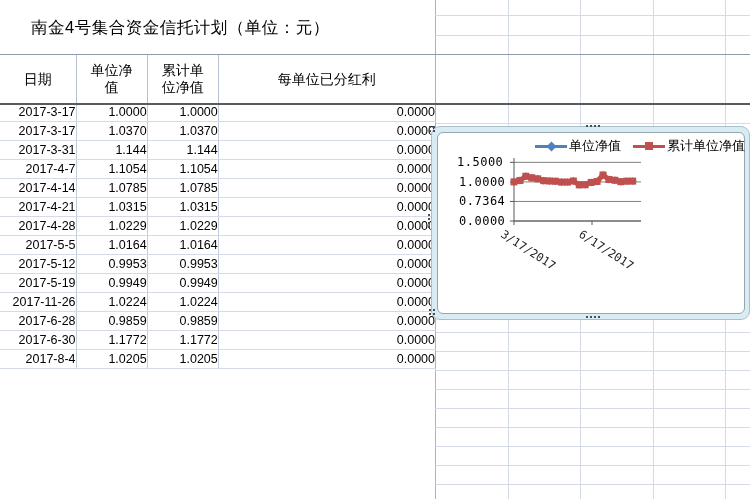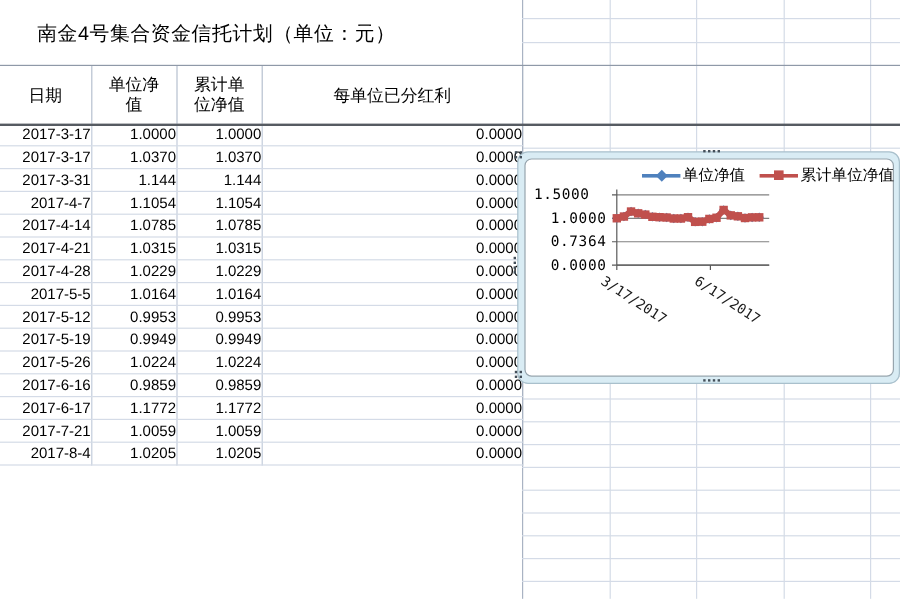--- a/index.html
+++ b/index.html
@@ -166,41 +166,35 @@
         <td class="c-num">0.9953</td>
         <td class="c-div">0.0000</td>
       </tr>
       <tr>
         <td class="c-date">2017-5-19</td>
         <td class="c-num">0.9949</td>
         <td class="c-num">0.9949</td>
         <td class="c-div">0.0000</td>
       </tr>
       <tr>
-        <td class="c-date">2017-5-26</td>
+        <td class="c-date">2017-11-26</td>
         <td class="c-num">1.0224</td>
         <td class="c-num">1.0224</td>
         <td class="c-div">0.0000</td>
       </tr>
       <tr>
-        <td class="c-date">2017-6-16</td>
+        <td class="c-date">2017-6-28</td>
         <td class="c-num">0.9859</td>
         <td class="c-num">0.9859</td>
         <td class="c-div">0.0000</td>
       </tr>
       <tr>
-        <td class="c-date">2017-6-17</td>
+        <td class="c-date">2017-6-30</td>
         <td class="c-num">1.1772</td>
         <td class="c-num">1.1772</td>
-        <td class="c-div">0.0000</td>
-      </tr>
-      <tr>
-        <td class="c-date">2017-7-21</td>
-        <td class="c-num">1.0059</td>
-        <td class="c-num">1.0059</td>
         <td class="c-div">0.0000</td>
       </tr>
       <tr>
         <td class="c-date">2017-8-4</td>
         <td class="c-num">1.0205</td>
         <td class="c-num">1.0205</td>
         <td class="c-div">0.0000</td>
       </tr>
     </tbody>
 </table>
@@ -278,21 +272,21 @@
       </span>
       <span class="legend-item">
         <span class="legend-line">
           <span class="bar" style="background:#C0504D"></span>
           <span class="square" style="background:#C0504D"></span>
         </span>
         <span>累计单位净值</span>
       </span>
     </div>
   <div id="axis-labels">
-      <div class="ylabel" style="left: 7px; top: 22.35px;">1.5000</div>
+      <div class="ylabel" style="left: 19px; top: 22.35px;">1.5000</div>
       <div class="ylabel" style="left: 21px; top: 41.9px;">1.0000</div>
       <div class="ylabel" style="left: 21px; top: 61.45px;">0.7364</div>
       <div class="ylabel" style="left: 21px; top: 81px;">0.0000</div>
       <div class="xlabel" style="left: 68px; top: 94px;">3/17/2017</div>
       <div class="xlabel" style="left: 146px; top: 94px;">6/17/2017</div>
     </div>
 </div>
 <div id="handle-layer">
     <div class="handle" style="left: 429px; top: 126px;">
       <i style="left: 0px; top: 0px;"></i>

